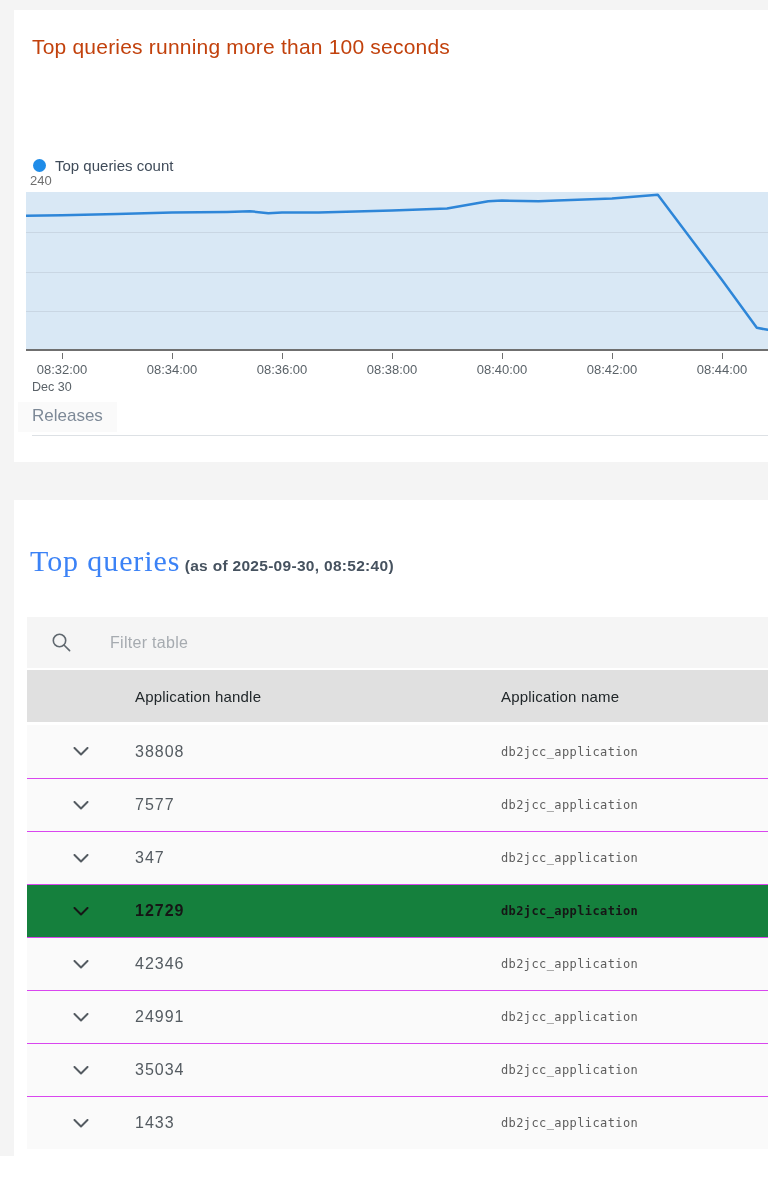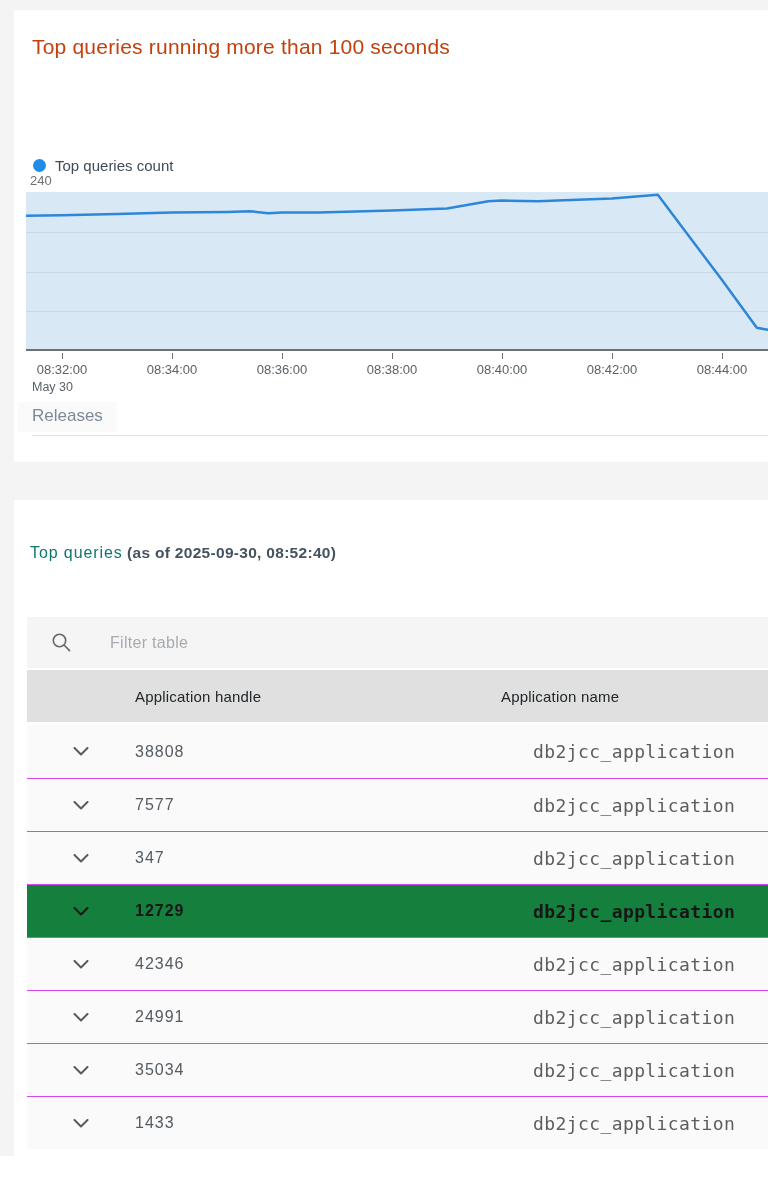--- a/index.html
+++ b/index.html
@@ -25,21 +25,21 @@
   .x-tick-mark { position:absolute; top:0; width:1px; height:6px; background:#6f6f6f; }
   .x-tick-label { position:absolute; top:9px; width:70px; margin-left:-35px; text-align:center;
     font-size:13px; color:#5a6268; }
   .x-date-label { position:absolute; left:6px; top:27px; font-size:12.5px; color:#5a6268; }
 
   .releases { position:absolute; left:4px; top:392px; padding:4px 14px 6px 14px;
     font-size:17px; color:#7d8997; background:#fafafa; }
   .releases-underline { position:absolute; left:18px; top:425px; width:736px; height:1px; background:#dde1e5; }
 
   .table-title-row { position:absolute; left:16px; top:44px; white-space:nowrap; }
-  .table-title { font-size:16px; color:#0f766e; letter-spacing:0.9px; }
+  .table-title { font-size:30px; color:#3b82f6; letter-spacing:0.9px;font-family:Liberation Serif, serif; }
   .table-subtitle { font-size:15.5px; font-weight:bold; color:#46525f; letter-spacing:0.3px; }
 
   .toolbar { position:absolute; left:13px; top:117px; width:741px; height:51px; background:#f5f5f5; }
   .search-icon { position:absolute; left:24px; top:15px; width:21px; height:21px; }
   .filter-input { position:absolute; left:83px; top:0; width:600px; height:51px; border:none;
     background:transparent; outline:none; font-size:16px; color:#161616;
     font-family:"Liberation Sans", sans-serif; letter-spacing:0.3px; }
   .filter-input::placeholder { color:#a6abb0; }
 
   .thead { position:absolute; left:13px; top:170px; width:741px; height:52px; background:#e0e0e0; }
@@ -48,21 +48,21 @@
   .th-handle { left:108px; } .th-name { left:474px; }
 
   .rows { position:absolute; left:13px; top:225px; width:741px; }
   .row { position:relative; height:53px; background:#fafafa; cursor:pointer; }
   .row + .row { border-top:1px solid #d946ef; }
   .row.hl { background:#15803d; }
   .chev { position:absolute; left:46px; top:22px; width:16px; height:9px; }
   .cell-handle { position:absolute; left:108px; top:0; height:100%; display:flex; align-items:center;
     font-size:16px; color:#545b61; letter-spacing:1px; }
   .cell-name { position:absolute; left:474px; top:0; height:100%; display:flex; align-items:center;
-    font-family:"DejaVu Sans Mono", monospace; font-size:18px; color:#5d5d5d; letter-spacing:0.4px;margin-left:32px; }
+    font-family:"DejaVu Sans Mono", monospace; font-size:12px; color:#5d5d5d; letter-spacing:0.4px; }
   .row.hl .cell-handle, .row.hl .cell-name { color:#161616; font-weight:bold; }
 </style>
 </head>
 <body>
 
 <div class="page-gray"></div>
 
 <div class="card" id="chart-card">
   <div class="chart-title">Top queries running more than 100 seconds</div>
 
@@ -76,21 +76,21 @@
   <div class="plot" style="background: rgb(217, 232, 245);">
       <div class="grid-line" style="top: 39.8px;"></div>
       <div class="grid-line" style="top: 79.5px;"></div>
       <div class="grid-line" style="top: 119.3px;"></div>
     <svg id="line-svg" width="742" height="159" viewBox="0 0 742 159">
       <polyline id="series-line" fill="none" stroke-width="2.5" stroke-linejoin="round" stroke-linecap="round" points="-0.7,23.8 36.0,23.2 91.0,21.9 146.0,20.5 201.0,19.9 223.9,19.2 242.3,21.2 256.0,20.5 292.7,20.5 366.0,18.6 421.0,16.6 462.3,9.3 476.0,8.6 512.7,9.3 531.0,8.6 586.0,6.6 631.8,2.7 696.0,88.1 730.8,135.8 741.8,137.8" stroke="#2e86d8"></polyline>
     </svg>
   </div>
 
   <div class="xaxis" id="xaxis">
-    <div class="x-date-label">May 30</div>
+    <div class="x-date-label">Dec 30</div>
   <div class="x-tick-mark" style="left: 36px;"></div>
       <div class="x-tick-label" style="left: 36px;">08:32:00</div>
       <div class="x-tick-mark" style="left: 146px;"></div>
       <div class="x-tick-label" style="left: 146px;">08:34:00</div>
       <div class="x-tick-mark" style="left: 256px;"></div>
       <div class="x-tick-label" style="left: 256px;">08:36:00</div>
       <div class="x-tick-mark" style="left: 366px;"></div>
       <div class="x-tick-label" style="left: 366px;">08:38:00</div>
       <div class="x-tick-mark" style="left: 476px;"></div>
       <div class="x-tick-label" style="left: 476px;">08:40:00</div>

